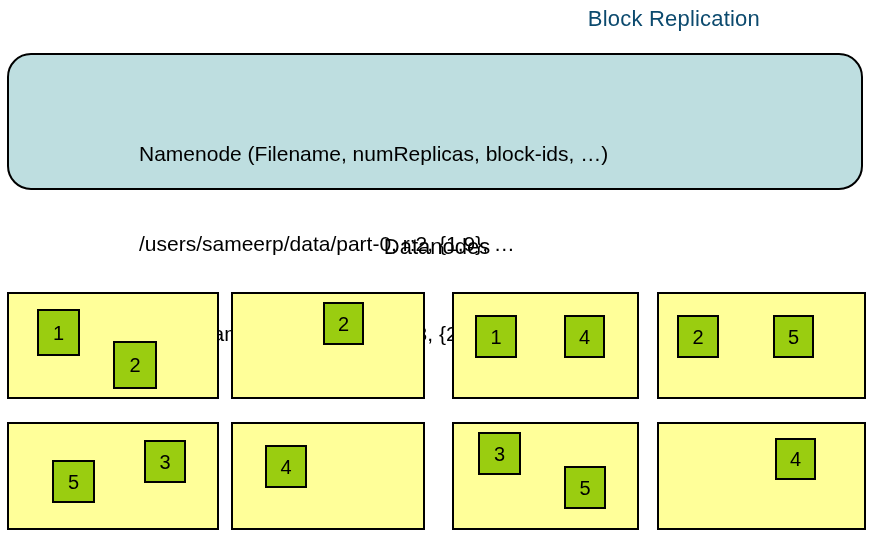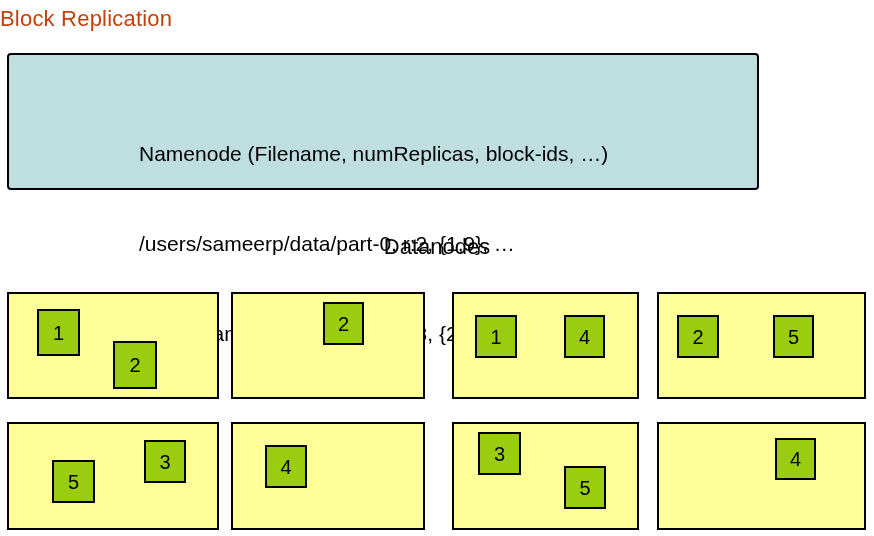--- a/index.html
+++ b/index.html
@@ -15,38 +15,38 @@
     font-family: "Liberation Sans", sans-serif;
     color: #000000;
   }
 
   
   #diagram-title {
     position: absolute;
     left: 0;
     top: 6px;
     width: 760px;
-    text-align: left;
+    text-align: right;
     font-size: 22px;
     line-height: 26px;
     letter-spacing: 0.2px;
-    color: #c2410c;
+    color: #0c4a6e;
   }
 
   
   #namenode-panel {
     position: absolute;
     left: 7px;
     top: 53px;
-    width: 752px;
+    width: 856px;
     height: 137px;
     box-sizing: border-box;
     background: #bedee0;
     border: 2px solid #000000;
-    border-radius: 4px;
+    border-radius: 24px;
   }
   #namenode-text {
     position: absolute;
     left: 130px;
     top: 24px;
     font-size: 21px;
     line-height: 30px;
     white-space: pre;
   }
   #namenode-text .nn-line {

